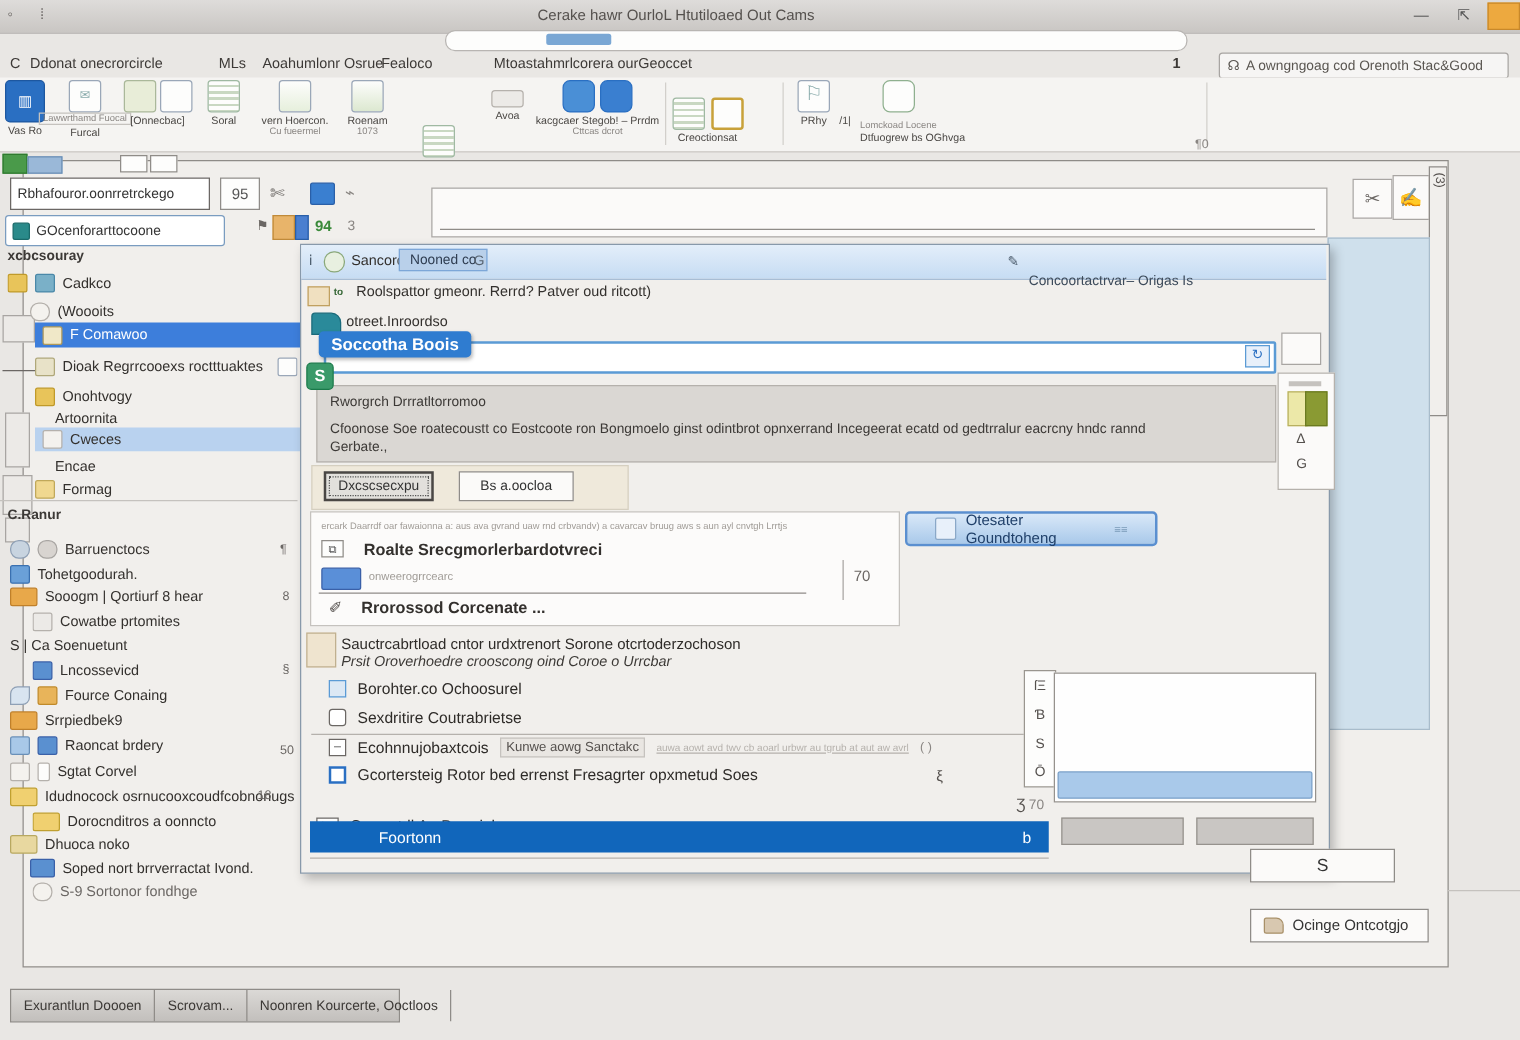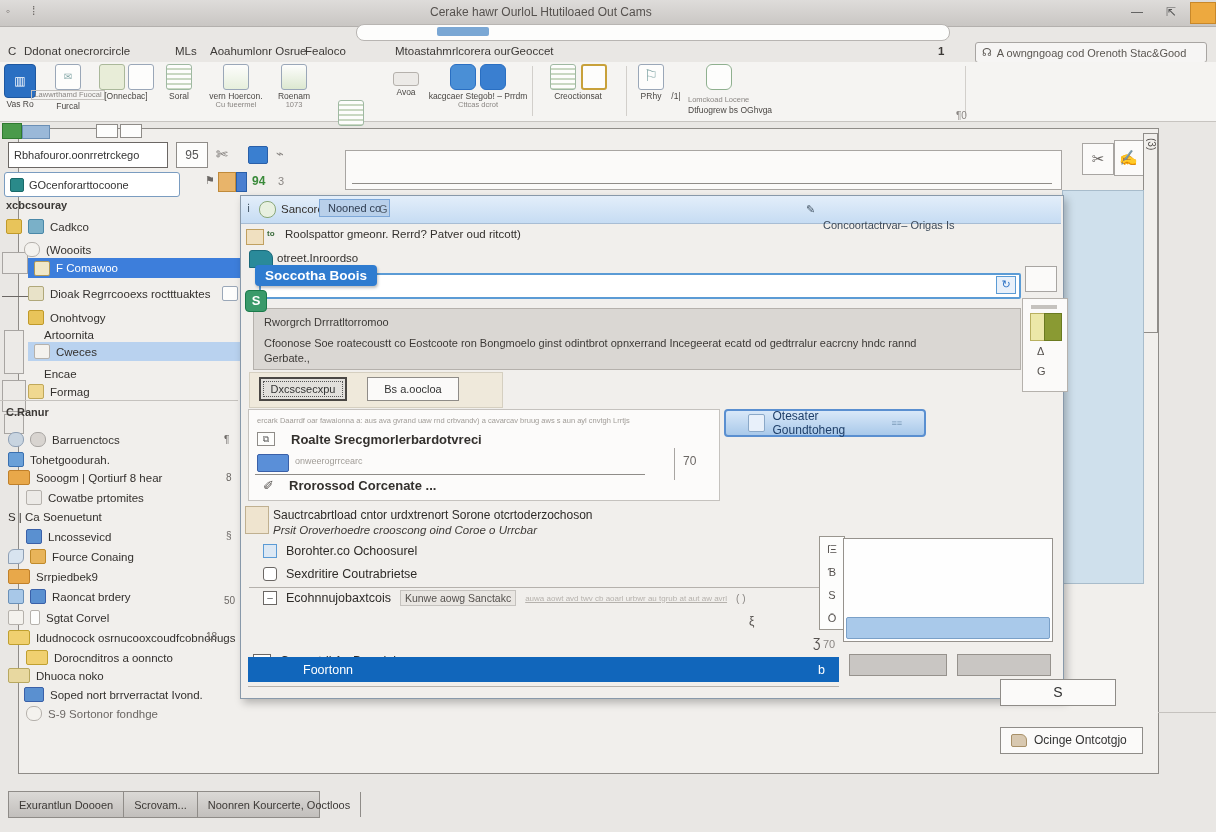--- a/index.html
+++ b/index.html
@@ -160,21 +160,21 @@
     </div>
     <div class="ribbon-group" style="left:430px;width:96px;">
       <div style="display:flex;gap:4px;">
         <span class="ric" style="background:#4a8fd6;border:1px solid #2a6fc2;border-radius:6px;"></span>
         <span class="ric" style="background:#3a7fd0;border:1px solid #2a6fc2;border-radius:6px;"></span>
       </div>
       <span class="rlabel">kacgcaer Stegob! – Prrdm</span>
       <span class="rsub">Cttcas dcrot</span>
     </div>
     <div class="rdivider" style="left:532px;"></div>
-    <div class="ribbon-group" style="left:540px;width:76px;">
+    <div class="ribbon-group" style="left:528px;width:76px;margin-top:14px;">
       <div style="display:flex;gap:5px;">
         <span class="ric ic-lines"></span>
         <span class="ric ic-frame" style="border:2px solid #c8a13a;"></span>
       </div>
       <span class="rlabel">Creoctionsat</span>
     </div>
     <div class="rdivider" style="left:626px;"></div>
     <div class="ribbon-group" style="left:634px;width:34px;">
       <span class="ric ic-frame" style="color:#8aa;text-align:center;line-height:22px;">⚐</span>
       <span class="rlabel">PRhy</span>
@@ -410,20 +410,24 @@
       <span>Sexdritire Coutrabrietse</span>
     </div>
     <span class="abs hline" style="left:8px;top:391px;width:590px;background:#b5b1ac;"></span>
     <div class="abs check-item" style="left:22px;top:394px;width:740px;">
       <span class="cb" style="border:1px solid #6b6764;background:#fff;line-height:11px;text-align:center;font-size:10px;color:#555;">–</span>
       <span>Ecohnnujobaxtcois</span>
       <span style="background:#e9e6e2;border:1px solid #c5c2be;font-size:10.5px;color:#55514e;padding:1px 4px;">Kunwe aowg Sanctakc</span>
       <span style="font-size:8px;color:#b5b1ac;text-decoration:underline;">auwa aowt avd twv cb aoarl urbwr au tgrub at aut aw avrl</span>
       <span style="font-size:10px;color:#8a8683;">( )</span>
     </div>
+    <div class="abs check-item" style="left:22px;top:417px;width:560px;">
+      <span class="cb" style="border:2px solid #2a6fc2;background:#fff;"></span>
+      <span>Gcortersteig Rotor bed errenst Fresagrter opxmetud Soes</span>
+    </div>
     <span class="abs" style="left:508px;top:418px;font-size:12px;color:#55514e;">ξ</span>
     <div class="abs check-item" style="left:12px;top:458px;width:560px;">
       <span class="cb" style="border:1px solid #6b6764;background:#fdfdfc;width:18px;font-size:9px;line-height:12px;text-align:center;color:#555;">ķ7</span>
       <span>Carnrotdl Ae Dromiel</span>
     </div>
     <span class="abs" style="left:572px;top:440px;font-size:12px;color:#55514e;">Ʒ</span>
 
     <div class="abs sel-row" style="left:7px;top:461px;width:591px;height:25px;">
       <span style="margin-left:55px;">Foortonn</span>
       <span style="margin-left:auto;margin-right:14px;">b</span>

